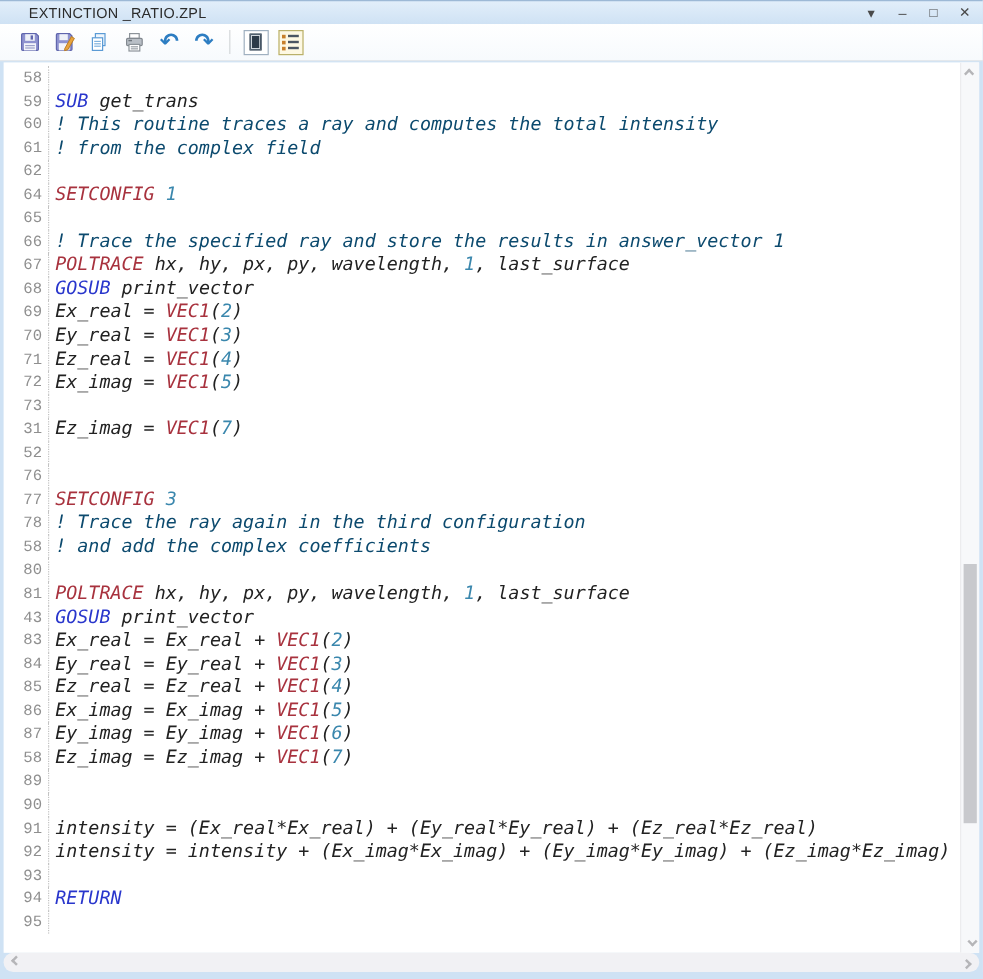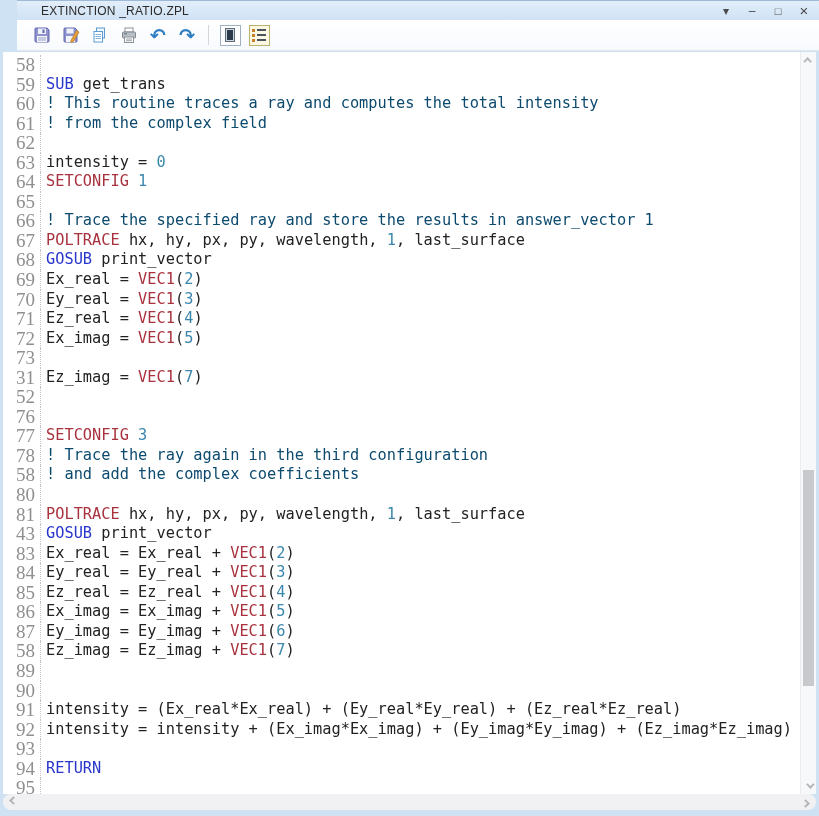--- a/index.html
+++ b/index.html
@@ -1,19 +1,19 @@
 <!DOCTYPE html>
 <html><head>
 <meta charset="utf-8">
 <style>
   * { margin:0; padding:0; box-sizing:border-box; }
   html,body { width:819px; height:816px; overflow:hidden; }
   body { font-family:"Liberation Sans", sans-serif; background:#cfe2f4; }
 
-  .window { width:819px; height:816px; background:#cfe2f4; position:relative;padding-left:17px; }
+  .window { width:819px; height:816px; background:#cfe2f4; position:relative; }
 
   
   .titlebar {
     height:20px; display:flex; align-items:center;
     background:linear-gradient(#e2eefa, #cfe2f4);
     border-top:1px solid #9db9d6;
     position:relative;
   }
   .title { font-size:12px; color:#2b2b2b; margin-left:24px; letter-spacing:.2px; }
   .win-controls { position:absolute; right:8px; top:0; height:20px; display:flex; align-items:center; gap:12px; }
@@ -41,23 +41,23 @@
   
   .editor {
     position:absolute; left:3px; right:3px; top:52px; bottom:22px;
     background:#fff; overflow:hidden; display:flex;
   }
   .code-scroll { flex:1; overflow:hidden; padding-top:3px; }
   .row { height:19.55px; white-space:pre; display:flex; }
   .ln {
     width:38px; flex:0 0 38px; text-align:right; padding-right:5px;
     color:#8f8f8f; border-right:1px dotted #c3c3c3;
-    font-family:Liberation Serif, serif; font-size:19px; line-height:19.55px;
-  }
-  .cd { padding-left:5px; font-family:"DejaVu Sans Mono", monospace; font-size:15.3px; line-height:19.55px; color:#222; }
+    font-family:Liberation Mono, monospace; font-size:13px; line-height:19.55px;
+  }
+  .cd { padding-left:5px; font-family:"DejaVu Sans Mono", monospace; font-size:15.3px; line-height:19.55px; color:#222;font-style:italic; }
   .cd .kw { color:#2936cc; }
   .cd .fn { color:#a8323e; }
   .cd .nu { color:#3a87ad; }
   .cd .cm { color:#0c4a6e; }
   .cd .pl { color:#222222; }
 
   
   .vscroll {
     flex:0 0 16px; background:#f7f8fa; border-left:1px solid #ececee;
     position:relative;
@@ -163,21 +163,20 @@
     </div>
   </div>
 
   <div class="editor">
     <div class="code-scroll">
         <div class="row"><span class="ln">58</span><span class="cd"></span></div>
         <div class="row"><span class="ln">59</span><span class="cd"><span class="kw">SUB</span><span class="pl"> get_trans</span></span></div>
         <div class="row"><span class="ln">60</span><span class="cd"><span class="cm">! This routine traces a ray and computes the total intensity</span></span></div>
         <div class="row"><span class="ln">61</span><span class="cd"><span class="cm">! from the complex field</span></span></div>
         <div class="row"><span class="ln">62</span><span class="cd"></span></div>
-        <div class="row"><span class="ln">63</span><span class="cd"><span class="pl">intensity = </span><span class="nu">0</span></span></div>
         <div class="row"><span class="ln">64</span><span class="cd"><span class="fn">SETCONFIG</span><span class="pl"> </span><span class="nu">1</span></span></div>
         <div class="row"><span class="ln">65</span><span class="cd"></span></div>
         <div class="row"><span class="ln">66</span><span class="cd"><span class="cm">! Trace the specified ray and store the results in answer_vector 1</span></span></div>
         <div class="row"><span class="ln">67</span><span class="cd"><span class="fn">POLTRACE</span><span class="pl"> hx, hy, px, py, wavelength, </span><span class="nu">1</span><span class="pl">, last_surface</span></span></div>
         <div class="row"><span class="ln">68</span><span class="cd"><span class="kw">GOSUB</span><span class="pl"> print_vector</span></span></div>
         <div class="row"><span class="ln">69</span><span class="cd"><span class="pl">Ex_real = </span><span class="fn">VEC1</span><span class="pl">(</span><span class="nu">2</span><span class="pl">)</span></span></div>
         <div class="row"><span class="ln">70</span><span class="cd"><span class="pl">Ey_real = </span><span class="fn">VEC1</span><span class="pl">(</span><span class="nu">3</span><span class="pl">)</span></span></div>
         <div class="row"><span class="ln">71</span><span class="cd"><span class="pl">Ez_real = </span><span class="fn">VEC1</span><span class="pl">(</span><span class="nu">4</span><span class="pl">)</span></span></div>
         <div class="row"><span class="ln">72</span><span class="cd"><span class="pl">Ex_imag = </span><span class="fn">VEC1</span><span class="pl">(</span><span class="nu">5</span><span class="pl">)</span></span></div>
         <div class="row"><span class="ln">73</span></div>

